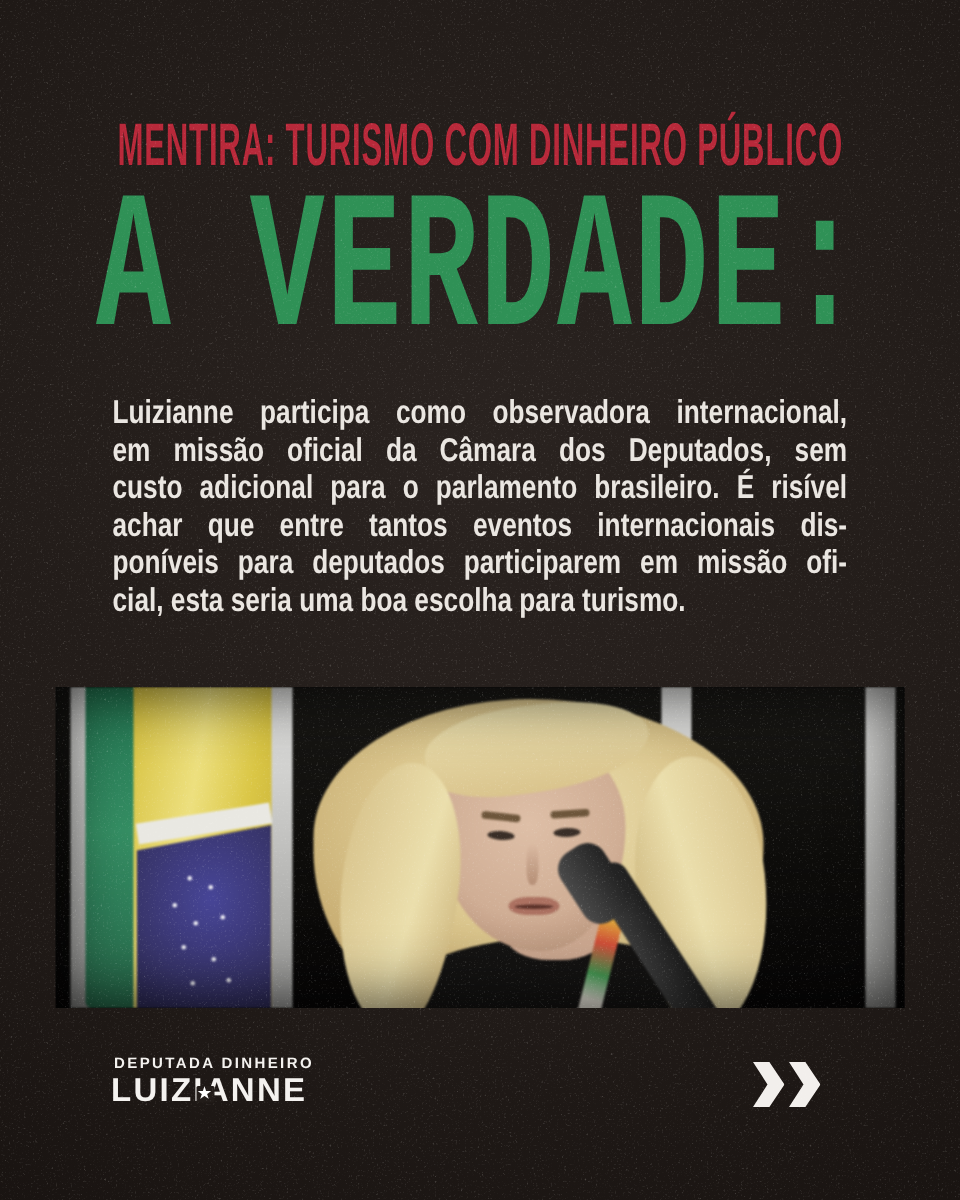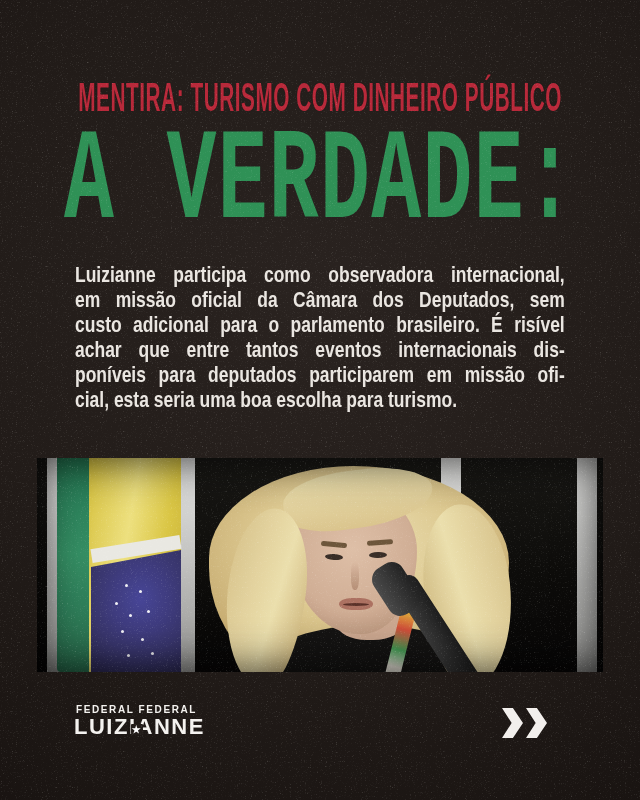--- a/index.html
+++ b/index.html
@@ -146,21 +146,21 @@
       <div class="mouth"></div>
       <div class="hair-left"></div>
       <div class="hair-right"></div>
       <div class="lanyard"></div>
       <div class="mic-boom"></div>
       <div class="mic-head"></div>
     </div>
     <div class="photo-vignette"></div>
   </div>
 
-  <div class="footer-role">FEDERAL FEDERAL</div>
+  <div class="footer-role">DEPUTADA DINHEIRO</div>
   <div class="footer-name">
     <span>LUIZIANNE</span>
     <span class="star">★</span>
   </div>
 
   <div class="arrows" aria-label="&gt;&gt;">
     <span class="chev"></span>
     <span class="chev"></span>
   </div>
 

